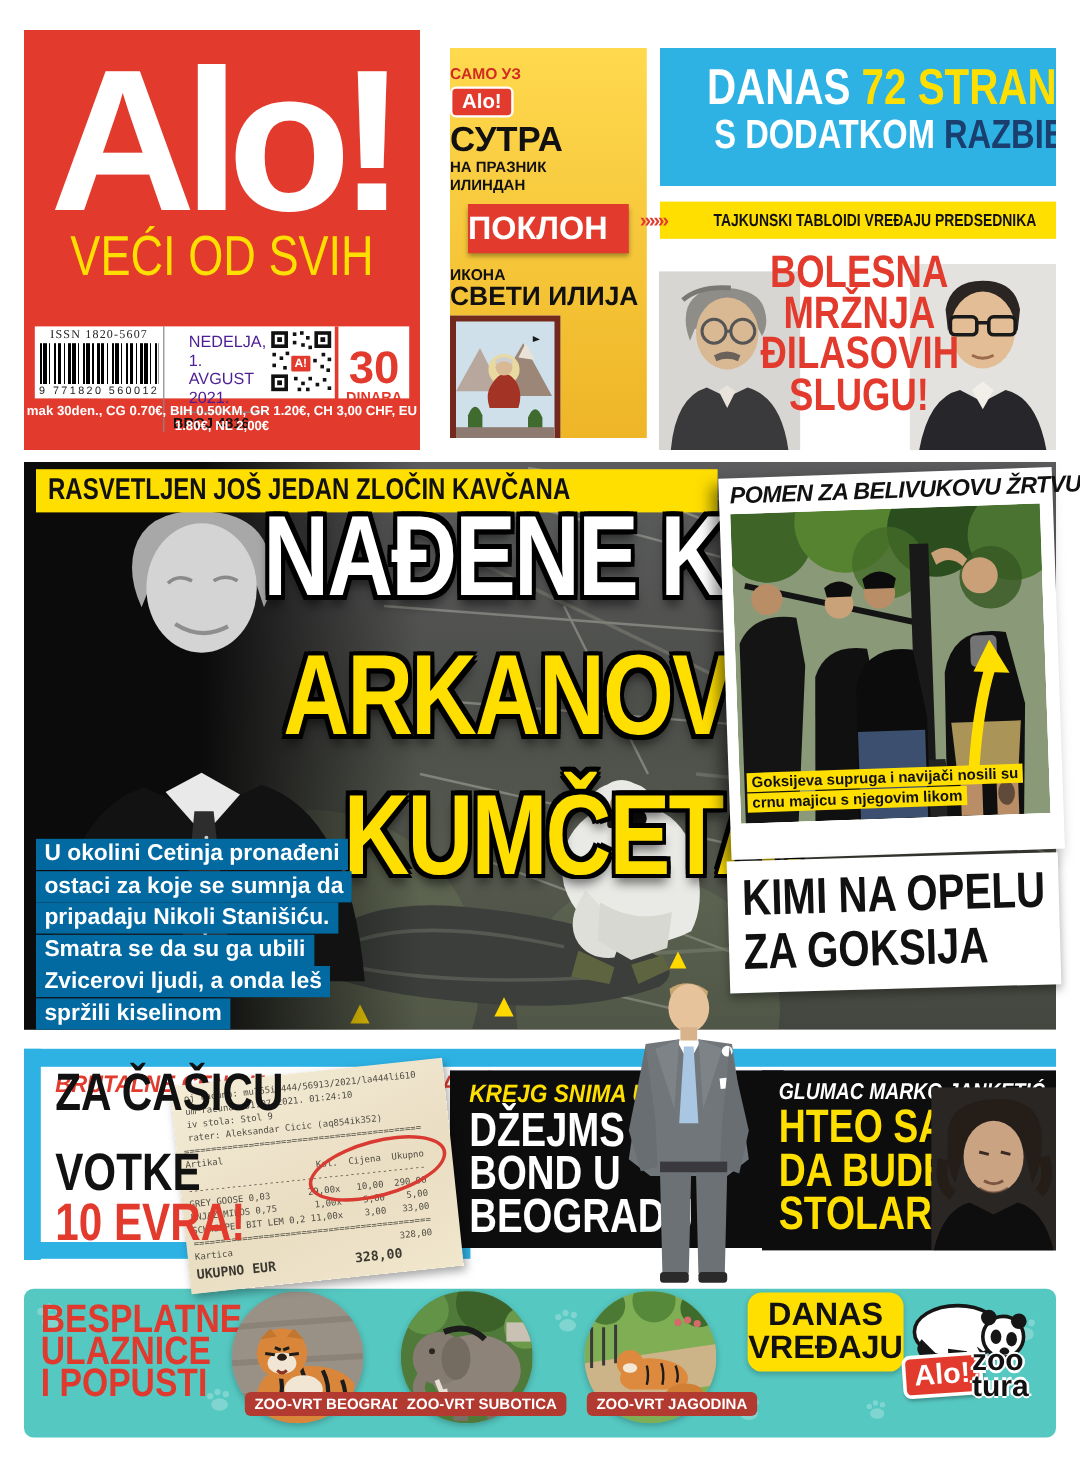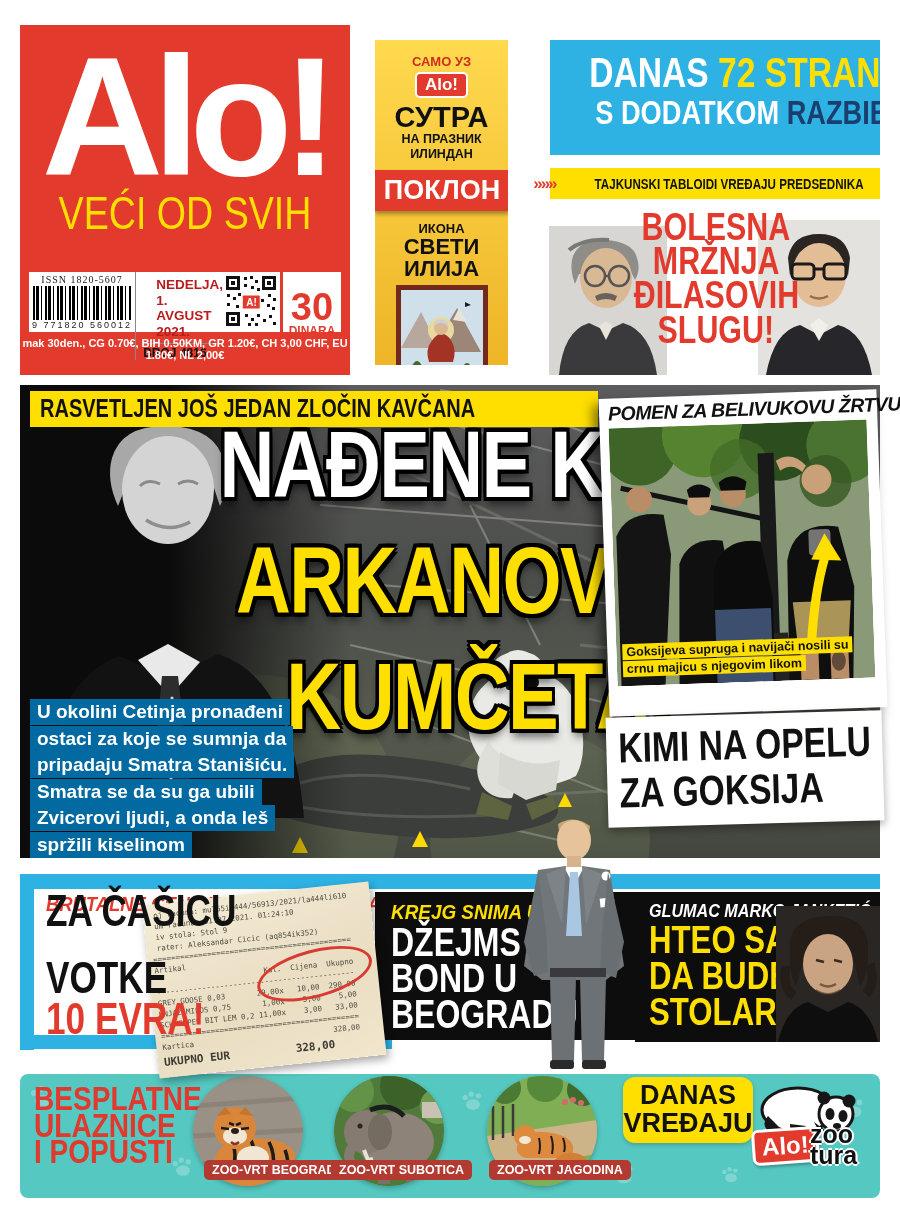--- a/index.html
+++ b/index.html
@@ -16,31 +16,31 @@
   
   .masthead{left:20px;top:25px;width:330px;height:350px;background:var(--c-red);text-align:center;}
   .logo{margin-top:8px;font-size:168px;line-height:1;letter-spacing:-10px;color:#fff;font-weight:bold;}
   .tagline{margin-top:-12px;color:var(--c-yellow);font-size:47px;font-weight:normal;line-height:1;}
   .infobar{left:9px;top:247px;width:312px;height:60px;background:#fff;display:flex;align-items:flex-start;}
   .bc-cell{width:108px;padding-top:2px;}
   .issn{font-family:"Liberation Serif",serif;font-size:10px;letter-spacing:1px;color:#222;}
   .barcode{height:34px;margin:1px 4px 0 4px;background:repeating-linear-gradient(90deg,#000 0 2px,#fff 2px 3px,#000 3px 6px,#fff 6px 8px,#000 8px 9px,#fff 9px 12px);}
   .bc-num{font-size:9px;letter-spacing:2px;color:#222;}
   .date-cell{flex:1;border-left:1px solid #888;padding:5px 0 0 7px;text-align:left;}
-  .date-cell .d1,.date-cell .d2{font-weight:bold;font-size:13.5px;color:#b91c1c;line-height:1.15;padding-left:13px;}
+  .date-cell .d1,.date-cell .d2{font-weight:normal;font-size:13.5px;color:#4c1d95;line-height:1.15;padding-left:13px;}
   .issue-row{border-top:1px solid #888;margin-top:4px;padding-top:2px;font-size:12px;color:#111;font-weight:bold;}
   .qr-cell{width:58px;padding-top:2px;position:relative;}
   .qr-badge{position:absolute;left:50%;top:50%;transform:translate(-50%,-50%);background:var(--c-red);color:#fff;font-weight:bold;font-size:10px;padding:1px 3px;border:1px solid #fff;border-radius:2px;}
   .price-cell{width:62px;border-left:3px solid var(--c-red);color:var(--c-red);padding-top:18px;}
   .price-val{font-size:38px;font-weight:bold;line-height:.9;}
   .price-cur{font-size:12px;font-weight:bold;}
   .currency-strip{left:0;top:312px;width:330px;color:#fff;font-size:11px;font-weight:bold;}
 
   
-  .gift{left:375px;top:40px;width:133px;height:325px;background:linear-gradient(180deg,#ffd94e,#eeb527);text-align:center;overflow:hidden;}
+  .gift{left:375px;top:40px;width:164px;height:325px;background:linear-gradient(180deg,#ffd94e,#eeb527);overflow:hidden;}
   .gift-kicker{margin-top:14px;color:#d02c20;font-size:13px;font-weight:bold;}
   .gift-badge{display:inline-block;margin-top:3px;background:var(--c-red);color:#fff;font-weight:bold;font-size:17px;padding:1px 8px;border-radius:5px;border:2px solid #fff;}
   .gift-when{margin-top:5px;color:#111;font-size:29px;font-weight:bold;line-height:1;}
   .gift-occ{color:#111;font-size:12.5px;font-weight:bold;line-height:1.2;}
   .gift-gift{margin:8px auto 0 auto;width:134px;background:var(--c-red);color:#fff;font-weight:bold;font-size:27px;padding:5px 0;box-shadow:0 3px 4px rgba(0,0,0,.35);}
   .gift-type{margin-top:10px;color:#111;font-size:13px;font-weight:bold;}
   .gift-name{color:#111;font-size:22px;font-weight:bold;line-height:1;}
   .gift-icon{margin-top:5px;display:inline-block;border:5px solid #74291d;background:#cfe0ea;}
 
   
@@ -329,21 +329,21 @@
   <div class="abs main-head">
     <div><span class="cx hl hl-white outl">NAĐENE KOSTI</span></div>
     <div><span class="cx hl hl-yellow outl">ARKANOVOG</span></div>
     <div><span class="cx hl hl-yellow outl">KUMČETA!</span></div>
   </div>
 
   <div class="abs lead">
 
   <div class="line"><span>U okolini Cetinja pronađeni</span></div>
       <div class="line"><span>ostaci za koje se  sumnja da</span></div>
-      <div class="line"><span>pripadaju Smatra Stanišiću.</span></div>
+      <div class="line"><span>pripadaju Nikoli Stanišiću.</span></div>
       <div class="line"><span>Smatra  se da su ga ubili</span></div>
       <div class="line"><span>Zvicerovi ljudi, a onda leš</span></div>
       <div class="line"><span>spržili kiselinom</span></div>
     </div>
 
   <div class="abs polaroid">
     <div class="pol-kicker">POMEN ZA BELIVUKOVU ŽRTVU</div>
     <div class="pol-photo">
       <svg width="258" height="258" viewBox="0 0 258 258">
         <rect width="258" height="258" fill="#8a9a78"></rect>

